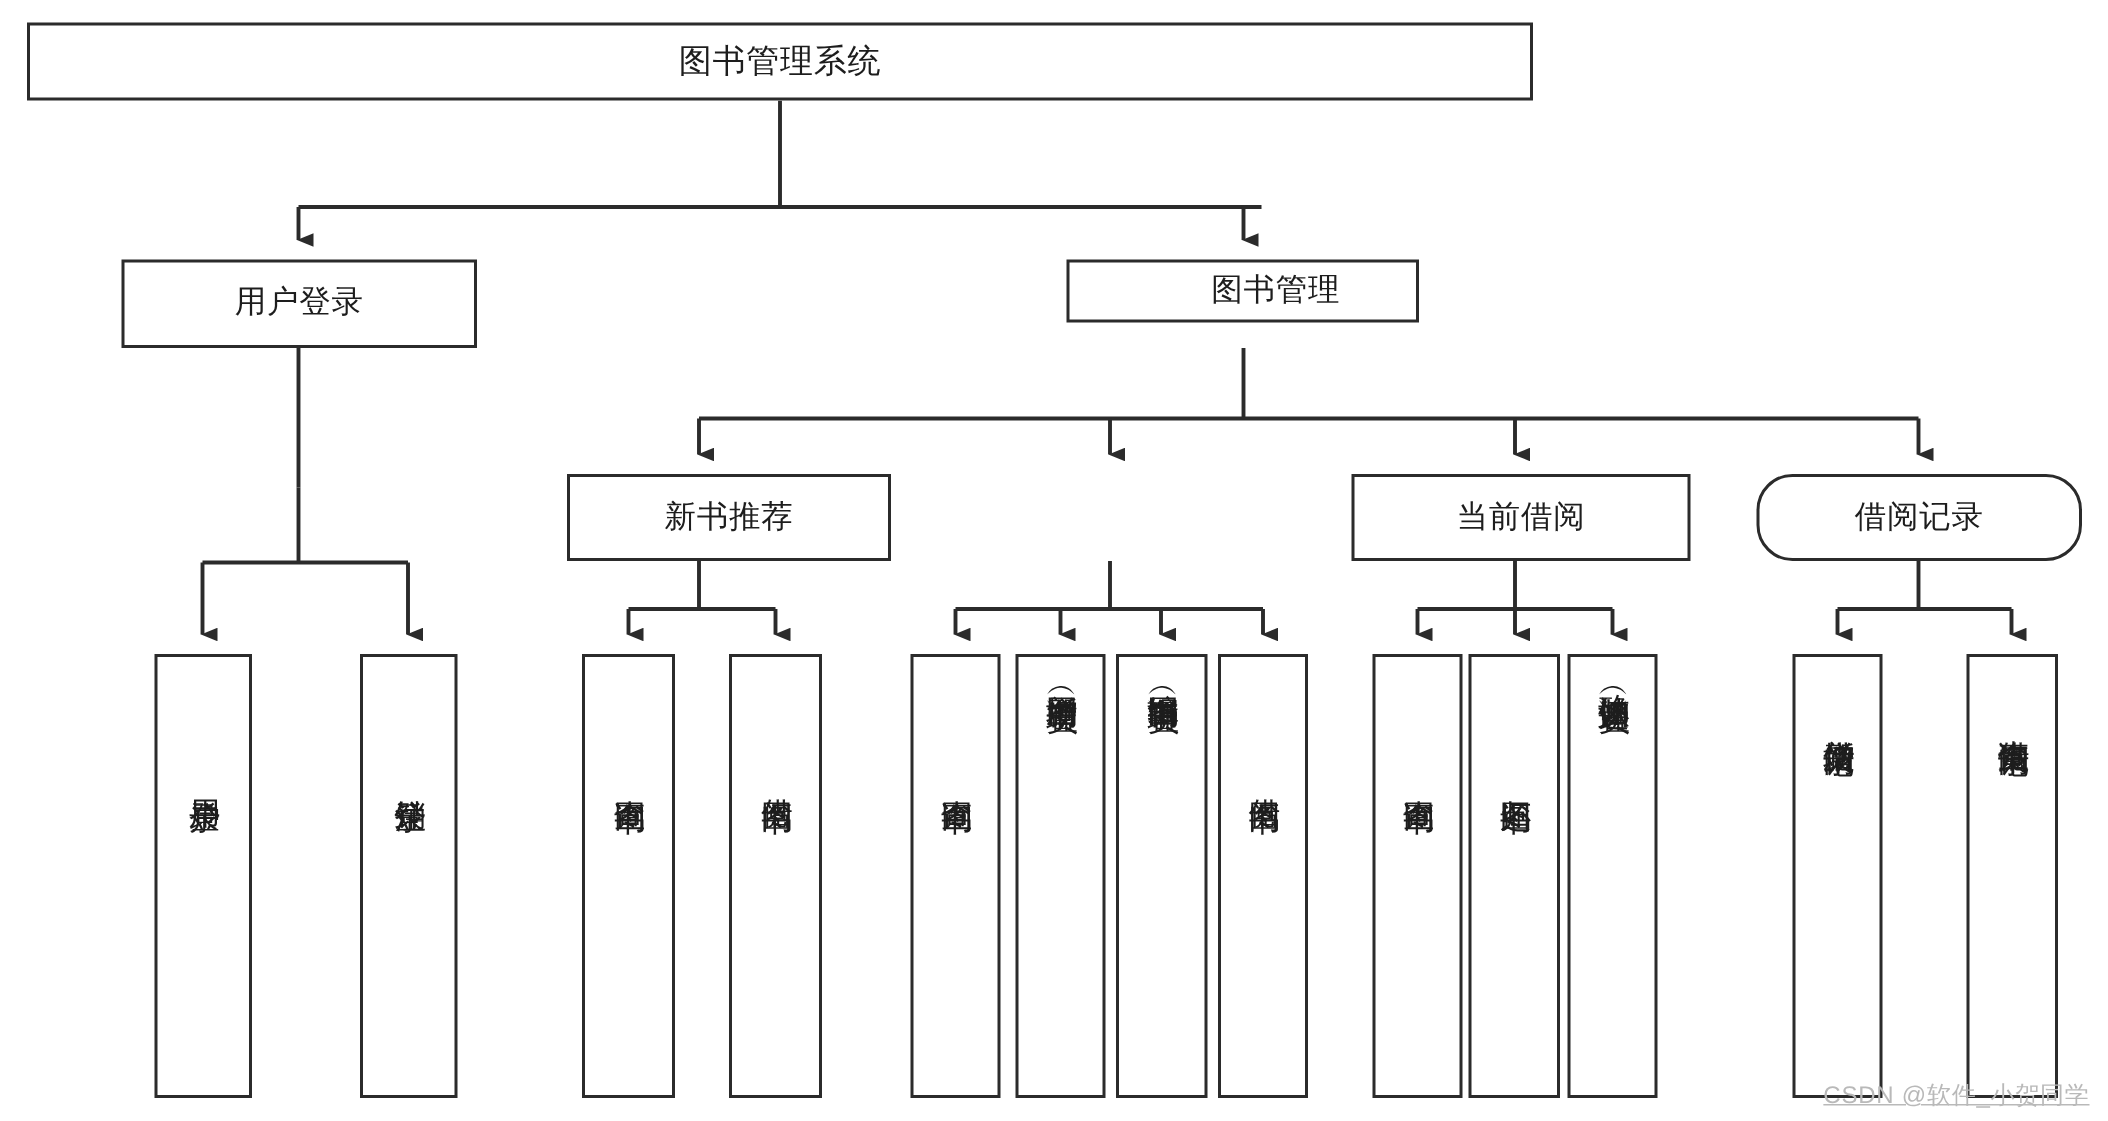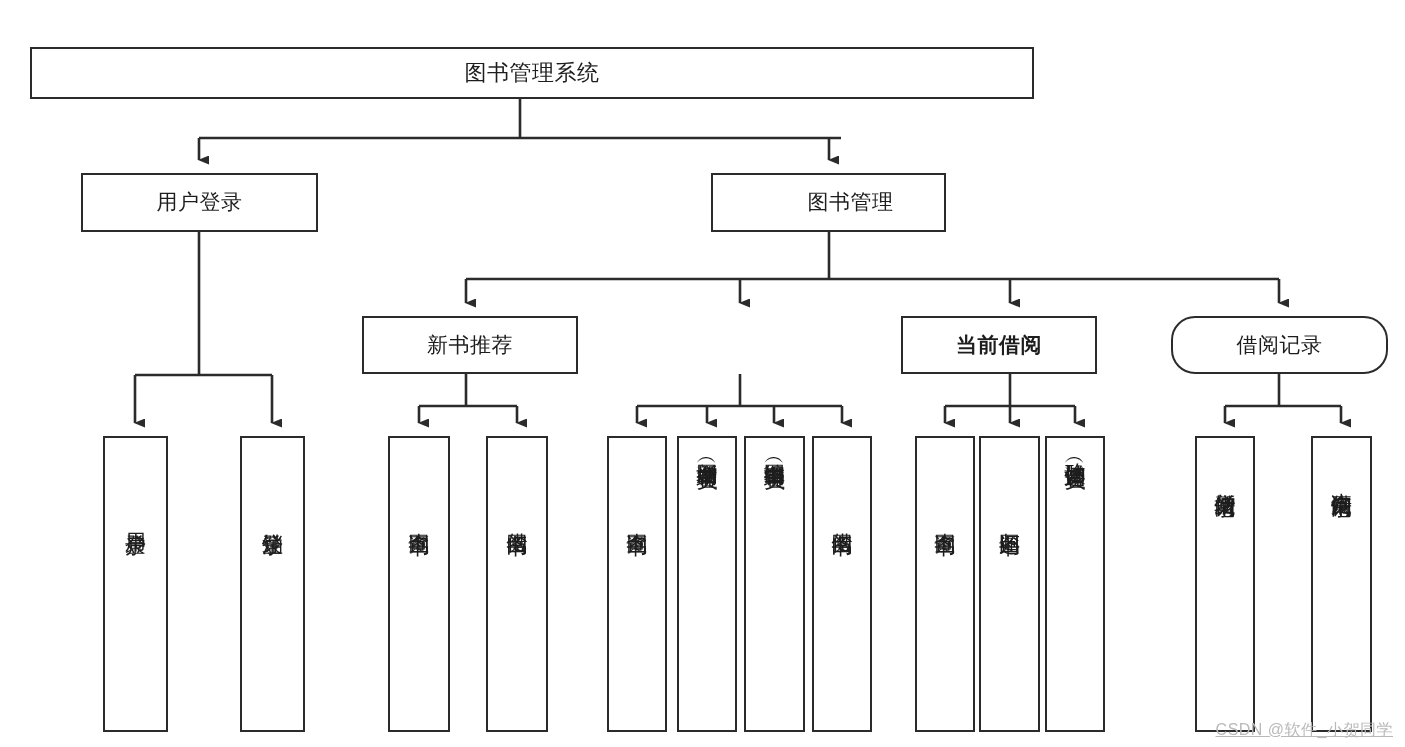--- a/index.html
+++ b/index.html
@@ -122,35 +122,35 @@
       <path d="M1010,406 L1010,423" marker-end="url(#arrow)"></path>
       <path d="M1075,406 L1075,423" marker-end="url(#arrow)"></path>
 
       <path d="M1279,374 L1279,406"></path>
       <path d="M1225,406 L1341,406"></path>
       <path d="M1225,406 L1225,423" marker-end="url(#arrow)"></path>
       <path d="M1341,406 L1341,423" marker-end="url(#arrow)"></path>
     </g>
   </svg>
 
-  <div class="node h root" style="left:30px; top:15px; width:1004px; height:52px;margin-top:32px;">
+  <div class="node h root" style="left:18px; top:15px; width:1004px; height:52px;">
     <span class="label">图书管理系统</span>
   </div>
 
   <div class="node h" style="left:81px; top:173px; width:237px; height:59px;">
     <span class="label">用户登录</span>
   </div>
-  <div class="node h" style="left:711px; top:173px; width:235px; height:59px;padding-left:44px;">
+  <div class="node h" style="left:711px; top:173px; width:235px; height:42px;padding-left:44px;">
     <span class="label">图书管理</span>
   </div>
 
-  <div class="node h" style="left:362px; top:316px; width:216px; height:58px;">
+  <div class="node h" style="left:378px; top:316px; width:216px; height:58px;">
     <span class="label">新书推荐</span>
   </div>
-  <div class="node h" style="left:901px; top:316px; width:196px; height:58px;font-weight:bold;">
+  <div class="node h" style="left:901px; top:316px; width:226px; height:58px;">
     <span class="label">当前借阅</span>
   </div>
   <div class="node h" style="left:1171px; top:316px; width:217px; height:58px;border-radius:24px;">
     <span class="label">借阅记录</span>
   </div>
 
   <div class="node v" style="left:103px; top:436px; width:65px; height:296px; padding-top:78px;">
     <span class="label">用户登录</span>
   </div>
   <div class="node v" style="left:240px; top:436px; width:65px; height:296px; padding-top:78px;">

